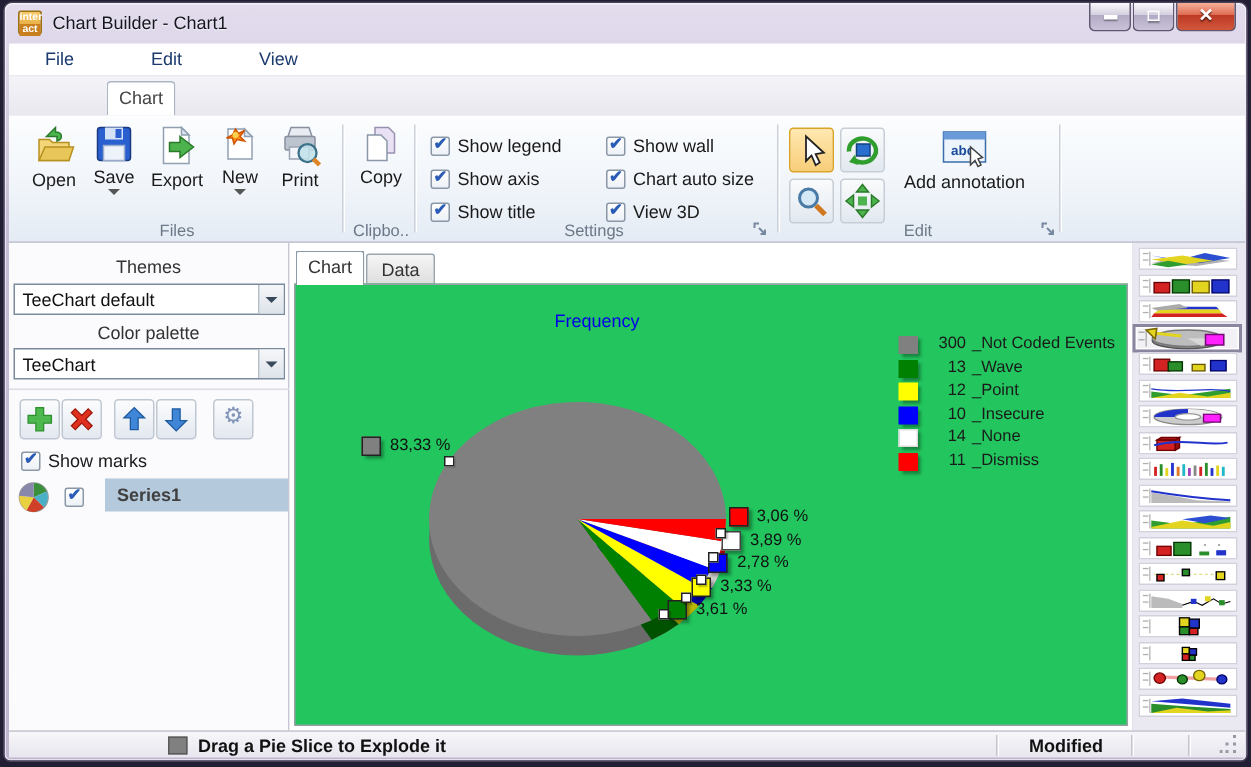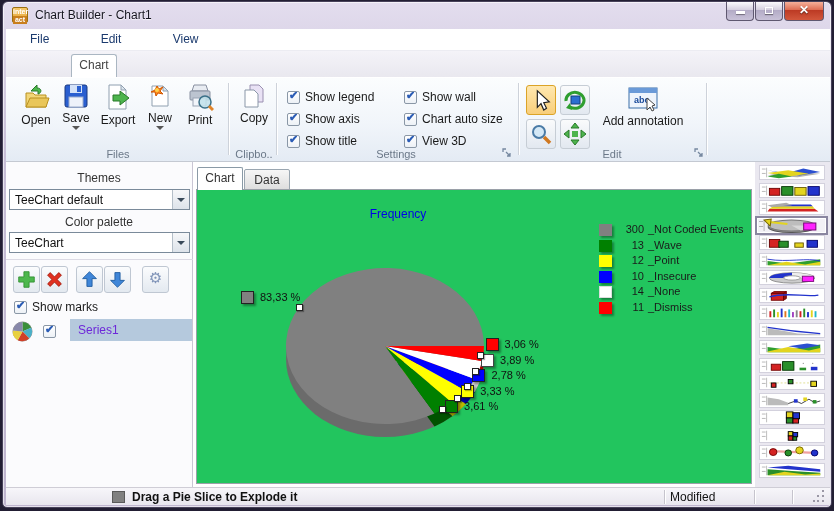--- a/index.html
+++ b/index.html
@@ -60,21 +60,21 @@
   .combo { position:absolute; left:3px; width:181px; height:21px; background:#fff; border:1px solid #7a8a9a; }
   .combo .val { position:absolute; left:5px; top:3px; color:#111; }
   .combo .btn { position:absolute; right:0; top:0; width:17px; height:19px;
     background:linear-gradient(#f6f7f9,#dde3ea); border-left:1px solid #b4bec8; text-align:center; }
   .combo .btn::after { content:""; display:inline-block; margin-top:8px; width:0; height:0; border:4px solid transparent; border-top-color:#3a4a5a; }
   .lp-divider { position:absolute; left:0; width:187px; height:1px; background:#dcdae4; }
   .lp-btn { position:absolute; width:27px; height:27px; border:1px solid #bfc7d2; border-radius:3px;
     background:linear-gradient(#fbfcfd,#e3e9f0); text-align:center; }
   .lp-btn svg { margin-top:3px; }
   .series-name { position:absolute; left:64px; top:0; width:122px; height:22px; background:#b5c9dd;
-    color:#6d28d9; line-height:22px; padding-left:8px; }
+    color:#404040; line-height:22px; padding-left:8px;font-weight:bold; }
 
   
   .chart-panel { position:absolute; left:190px; top:160px; width:562px; height:325px; background:#fff; }
   .ctab { position:absolute; top:5px; height:23px; text-align:center; line-height:21px; color:#333; }
   .ctab.active { left:4px; width:46px; background:#fff; border:1px solid #8a9aa6; border-bottom:none; border-radius:2px 2px 0 0; z-index:2; }
   .ctab.inactive { left:51px; width:46px; top:7px; height:21px; background:linear-gradient(#f6f6f6,#dedede); border:1px solid #9aa6b0; border-radius:2px 2px 0 0; }
   .canvas { position:absolute; left:3px; top:27px; width:556px; height:295px; background:#22c55e; border:1px solid #9aa0a8; }
   .chart-title { position:absolute; left:0; top:17px; width:402px; text-align:center; color:#0000e8; }
   .legend-row { position:absolute; left:402px; height:15px; white-space:nowrap; font-size:11px; color:#1a1a1a; }
   .legend-sw { position:absolute; left:0; top:1px; width:13px; height:12px; box-shadow:2px 2px 2px rgba(0,0,0,.35); }
@@ -90,21 +90,21 @@
   .thumb { position:absolute; left:4px; width:66px; height:15px; background:#fff; border:1px solid #d3d1dd; }
   .thumb.sel { left:0px; width:73px; height:19px; border:2px solid #8a86a0; box-shadow:inset 0 0 0 1px #fff; background:#f2f1f6; }
   .thumb svg { display:block; width:100%; height:100%; }
 
   
   .statusbar { position:absolute; left:3px; top:485px; width:824px; height:18px;
     background:linear-gradient(#f7f6fa,#e8e6ee); border-top:1px solid #cfcdd6; }
   .st-sep { position:absolute; top:2px; width:1px; height:14px; background:#c6c4cd; box-shadow:1px 0 0 #fff; }
   .st-swatch { position:absolute; left:106px; top:3px; width:13px; height:12px; background:#808080; border:1px solid #5a5a5a; }
   .st-hint { position:absolute; left:126px; top:2px; font-weight:bold; color:#111; }
-  .st-mod { position:absolute; left:664px; top:2px; font-weight:normal; color:#111; }
+  .st-mod { position:absolute; left:680px; top:2px; font-weight:bold; color:#111; }
   .grip { position:absolute; right:4px; bottom:3px; width:13px; height:12px; }
 </style>
 </head>
 <body>
 
 <div class="window">
 
   <div class="titlebar">
     <div class="app-icon">
       <span>inter</span>

